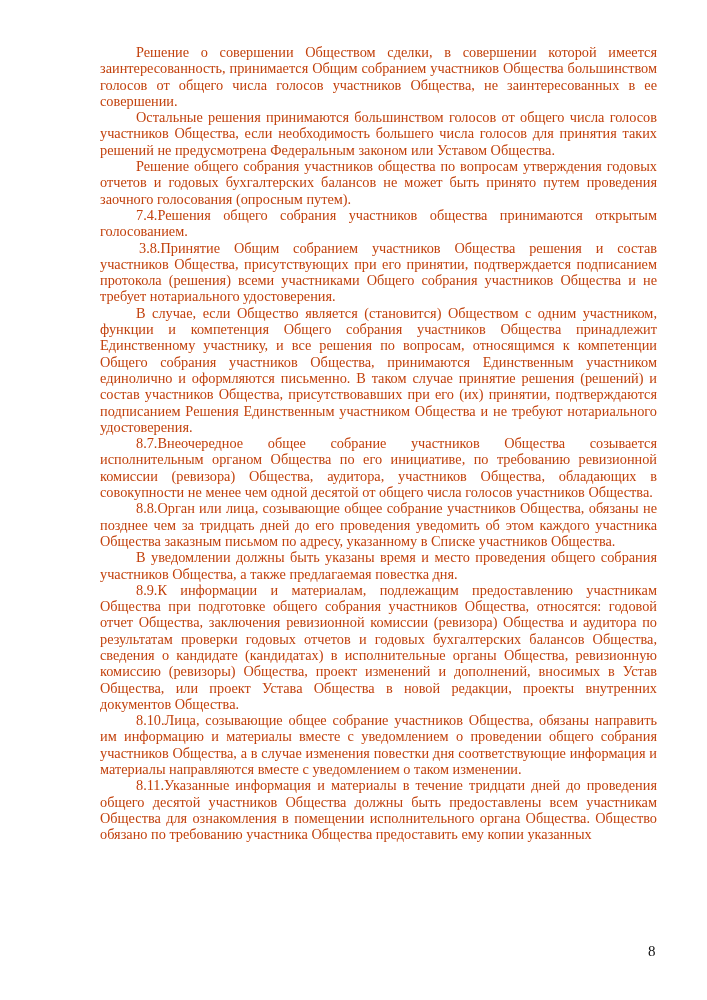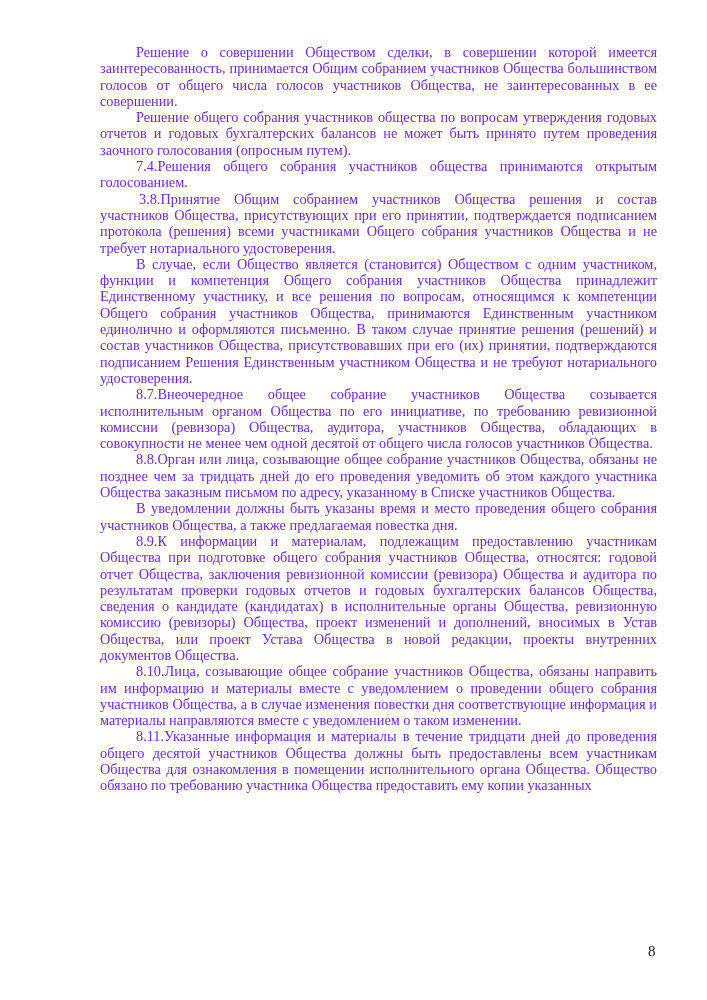--- a/index.html
+++ b/index.html
@@ -1,35 +1,36 @@
 <!DOCTYPE html>
 <html><head>
 <meta charset="utf-8">
 <style>
   html, body { margin:0; padding:0; background:#ffffff; }
   body { width:707px; height:1000px; position:relative; overflow:hidden; }
   .page {
     position:absolute; left:100px; top:44px; width:557px;
     font-family:"Liberation Serif", serif;
-    font-size:14.3px; line-height:16.3px; color:#6d28d9;
+    font-size:14.3px; line-height:16.3px; color:#c2410c;
     text-align:justify; hyphens:none;
   }
   .page p { margin:0; text-indent:36px; }
   .page p.extra-indent { text-indent:39px; }
   .page b { font-weight:normal; }
   .page-number {
     position:absolute; left:648px; top:943px;
     font-family:"Liberation Serif", serif; font-size:15px; color:#111;
   }
 </style>
 </head>
 <body>
 
 <div class="page">
   <p>Решение о совершении Обществом сделки, в совершении которой имеется заинтересованность, принимается Общим собранием участников Общества большинством голосов от общего числа голосов участников Общества, не заинтересованных в ее совершении.</p>
+  <p>Остальные решения принимаются большинством голосов от общего числа голосов участников Общества, если необходимость большего числа голосов для принятия таких решений не предусмотрена Федеральным законом или Уставом Общества.</p>
   <p>Решение общего собрания участников общества по вопросам утверждения годовых отчетов и годовых бухгалтерских балансов не может быть принято путем проведения заочного голосования (опросным путем).</p>
   <p>7.4.Решения общего собрания участников общества принимаются открытым голосованием.</p>
   <p class="extra-indent">3.8.Принятие Общим собранием участников Общества решения и состав участников Общества, присутствующих при его принятии, подтверждается подписанием протокола (решения) всеми участниками Общего собрания участников Общества и не требует нотариального удостоверения.</p>
   <p>В случае, если Общество является (становится) Обществом с одним участником, функции и компетенция Общего собрания участников Общества принадлежит Единственному участнику, и все решения по вопросам, относящимся к компетенции Общего собрания участников Общества, принимаются Единственным участником единолично и оформляются письменно. В таком случае принятие решения (решений) и состав участников Общества, присутствовавших при его (их) принятии, подтверждаются подписанием Решения Единственным участником Общества и не требуют нотариального удостоверения.</p>
   <p>8.7.Внеочередное общее собрание участников Общества созывается исполнительным органом Общества по его инициативе, по требованию ревизионной комиссии (ревизора) Общества, аудитора, участников Общества, обладающих в совокупности не менее чем одной десятой от общего числа голосов участников Общества.</p>
   <p>8.8.Орган или лица, созывающие общее собрание участников Общества, обязаны не позднее чем за тридцать дней до его проведения уведомить об этом каждого участника Общества заказным письмом по адресу, указанному в Списке участников Общества.</p>
   <p>В уведомлении должны быть указаны время и место проведения общего собрания участников Общества, а также предлагаемая повестка дня.</p>
   <p>8.9.К информации и материалам, подлежащим предоставлению участникам Общества при подготовке общего собрания участников Общества, относятся: годовой отчет Общества, заключения ревизионной комиссии (ревизора) Общества и аудитора по результатам проверки годовых отчетов и годовых бухгалтерских балансов Общества, сведения о кандидате (кандидатах) в исполнительные органы Общества, ревизионную комиссию (ревизоры) Общества, проект изменений и дополнений, вносимых в Устав Общества, или проект Устава Общества в новой редакции, проекты внутренних документов Общества.</p>
   <p>8.10.Лица, созывающие общее собрание участников Общества, обязаны направить им информацию и материалы вместе с уведомлением о проведении общего собрания участников Общества, а в случае изменения повестки дня соответствующие информация и материалы направляются вместе с уведомлением о таком изменении.</p>
   <p><span>8.11.Указанные информация и материалы в течение </span><b>тридцати дней</b><span> до проведения общего десятой участников Общества должны быть предоставлены всем участникам Общества для ознакомления в помещении исполнительного органа Общества. Общество обязано по требованию участника Общества предоставить ему копии указанных</span></p>

